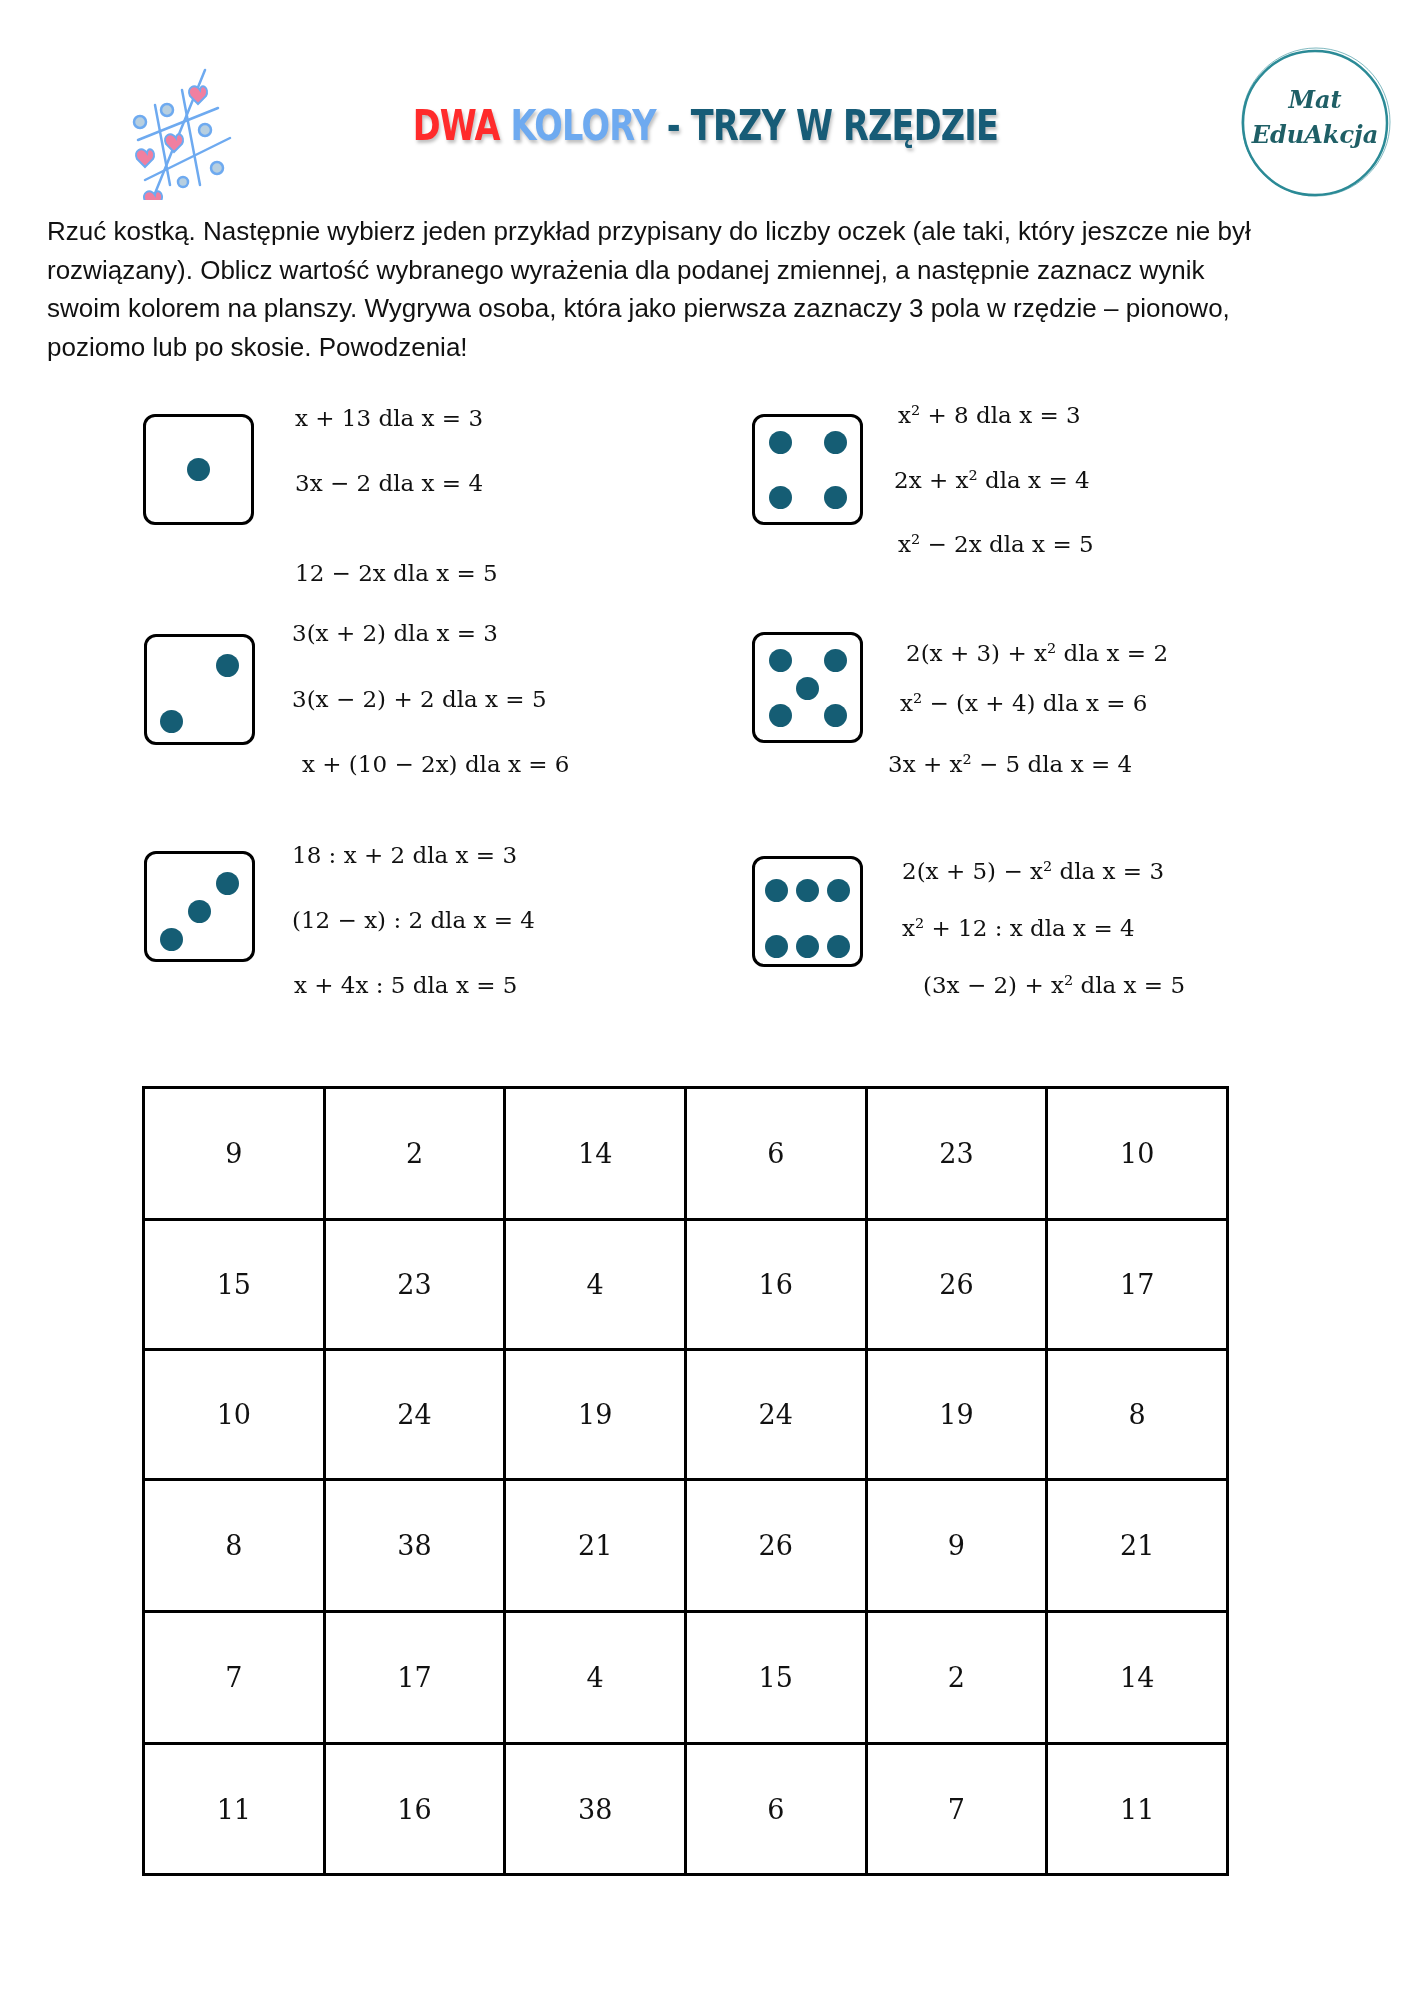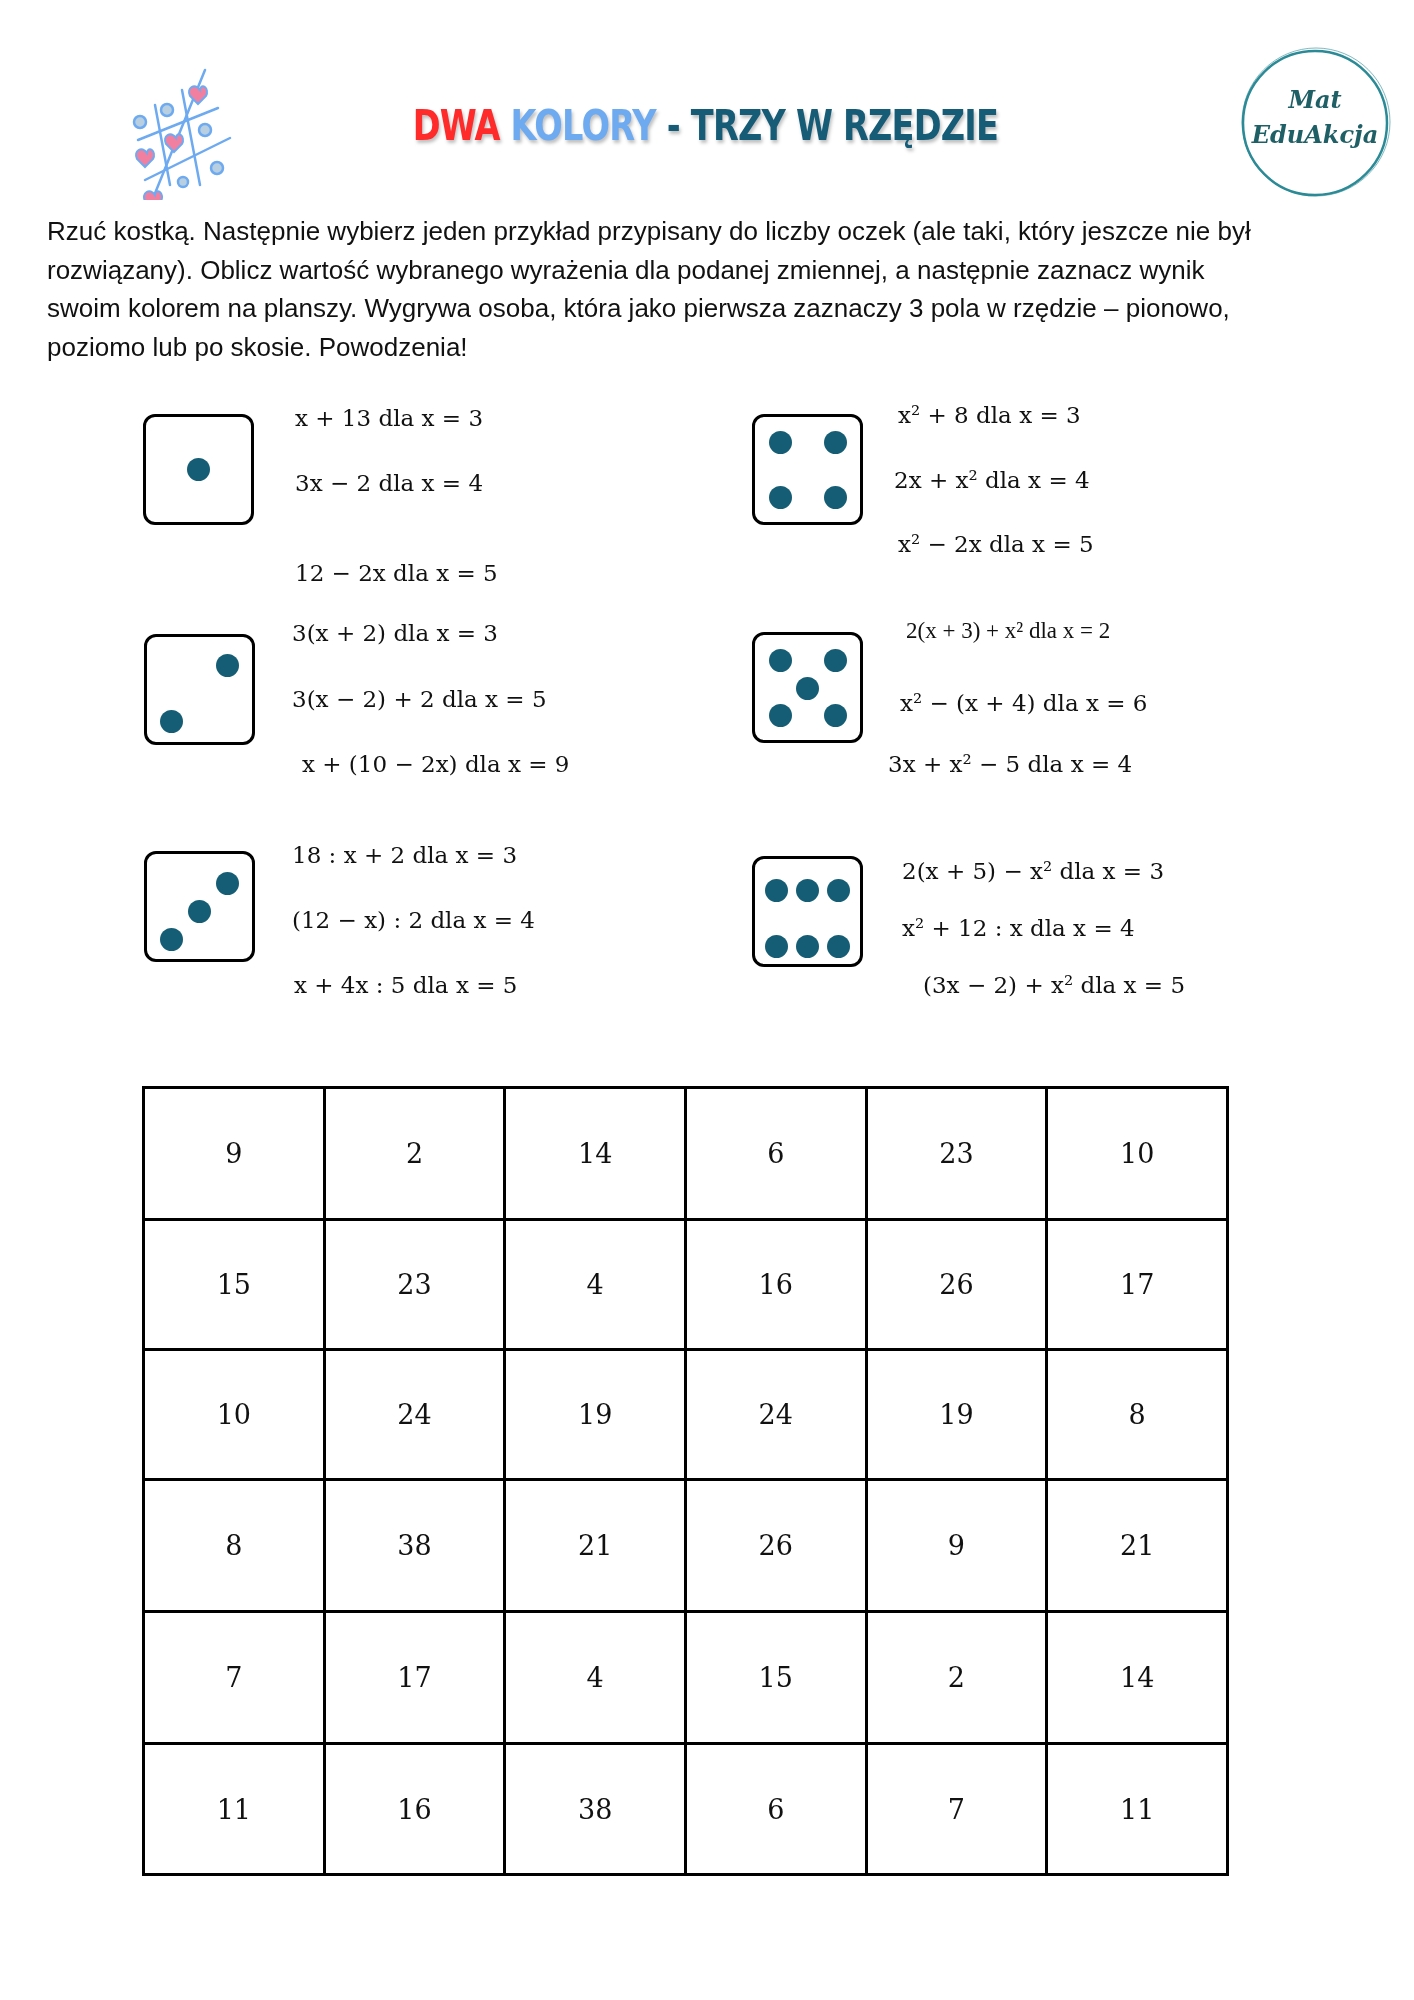--- a/index.html
+++ b/index.html
@@ -76,21 +76,21 @@
 <div class="expr" style="left:295px; top:405px;">x + 13 dla x = 3</div>
 <div class="expr" style="left:295px; top:470px;">3x − 2 dla x = 4</div>
 <div class="expr" style="left:295px; top:560px;">12 − 2x dla x = 5</div>
 
 <div class="die" style="left:144px; top:634px;">
   <span class="pip" style="left:69px; top:17px;"></span>
   <span class="pip" style="left:13px; top:73px;"></span>
 </div>
 <div class="expr" style="left:292px; top:620px;">3(x + 2) dla x = 3</div>
 <div class="expr" style="left:292px; top:686px;text-align:center;">3(x − 2) + 2 dla x = 5</div>
-<div class="expr" style="left:302px; top:751px;">x + (10 − 2x) dla x = 9</div>
+<div class="expr" style="left:302px; top:751px;">x + (10 − 2x) dla x = 6</div>
 
 <div class="die" style="left:144px; top:851px;">
   <span class="pip" style="left:69px; top:18px;"></span>
   <span class="pip" style="left:41px; top:46px;"></span>
   <span class="pip" style="left:13px; top:74px;"></span>
 </div>
 <div class="expr" style="left:292px; top:842px;">18 : x + 2 dla x = 3</div>
 <div class="expr" style="left:292px; top:907px;">(12 − x) : 2 dla x = 4</div>
 <div class="expr" style="left:294px; top:972px;">x + 4x : 5 dla x = 5</div>
 
@@ -104,21 +104,21 @@
 <div class="expr" style="left:894px; top:467px;">2x + x² dla x = 4</div>
 <div class="expr" style="left:898px; top:531px;">x² − 2x dla x = 5</div>
 
 <div class="die" style="left:752px; top:632px;">
   <span class="pip" style="left:14px; top:14px;"></span>
   <span class="pip" style="left:69px; top:14px;"></span>
   <span class="pip" style="left:41px; top:42px;"></span>
   <span class="pip" style="left:14px; top:69px;"></span>
   <span class="pip" style="left:69px; top:69px;"></span>
 </div>
-<div class="expr" style="left:906px; top:618px;font-family:Liberation Serif, serif;">2(x + 3) + x² dla x = 2</div>
+<div class="expr" style="left:906px; top:640px;">2(x + 3) + x² dla x = 2</div>
 <div class="expr" style="left:900px; top:690px;">x² − (x + 4) dla x = 6</div>
 <div class="expr" style="left:888px; top:751px;">3x + x² − 5 dla x = 4</div>
 
 <div class="die" style="left:752px; top:856px;">
   <span class="pip" style="left:10px; top:20px;"></span>
   <span class="pip" style="left:41px; top:20px;"></span>
   <span class="pip" style="left:72px; top:20px;"></span>
   <span class="pip" style="left:10px; top:76px;"></span>
   <span class="pip" style="left:41px; top:76px;"></span>
   <span class="pip" style="left:72px; top:76px;"></span>

